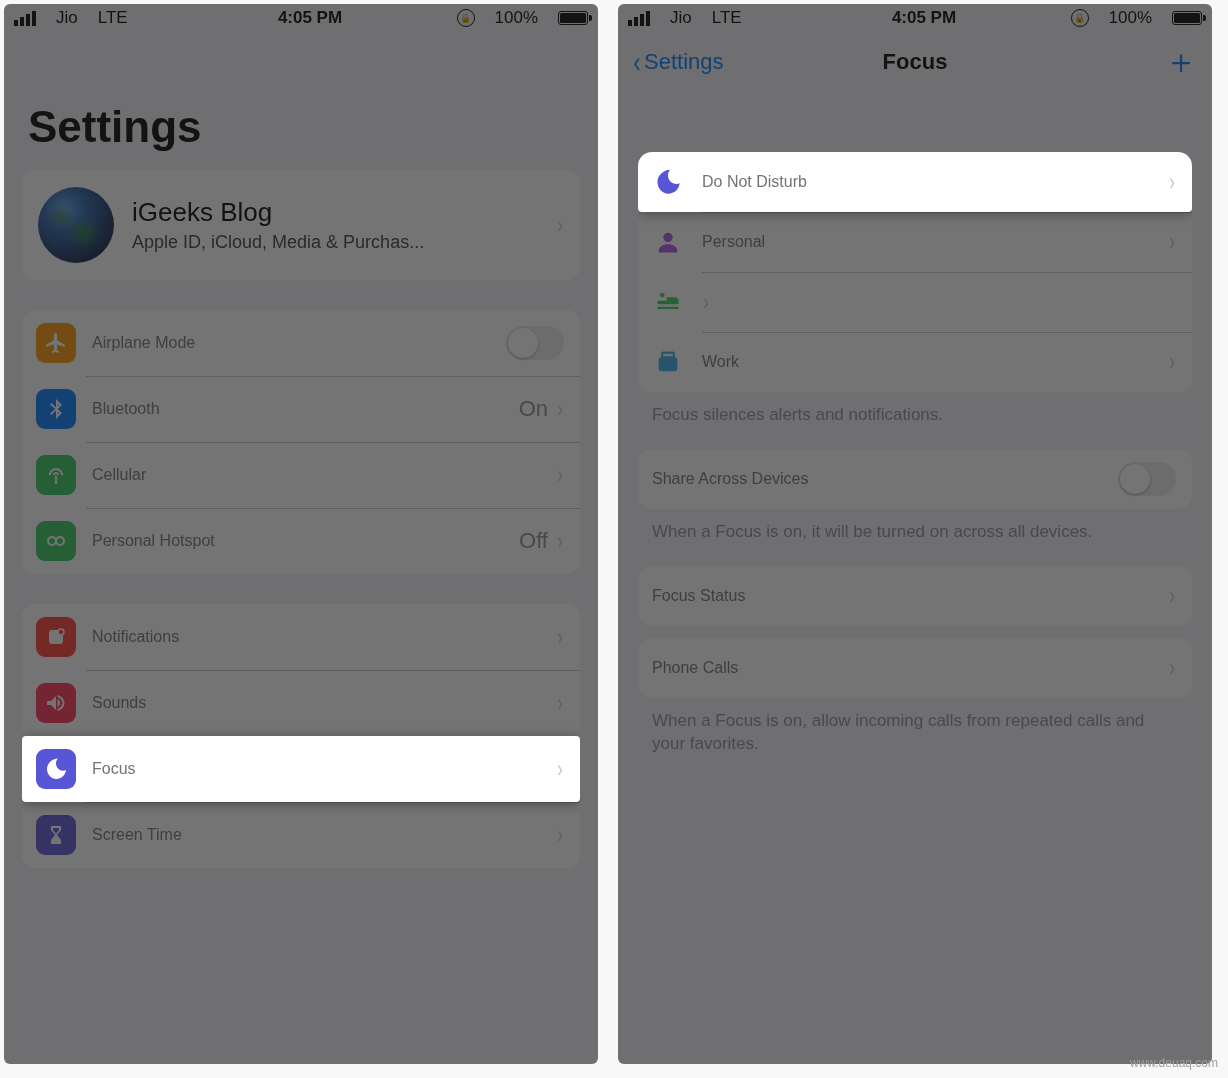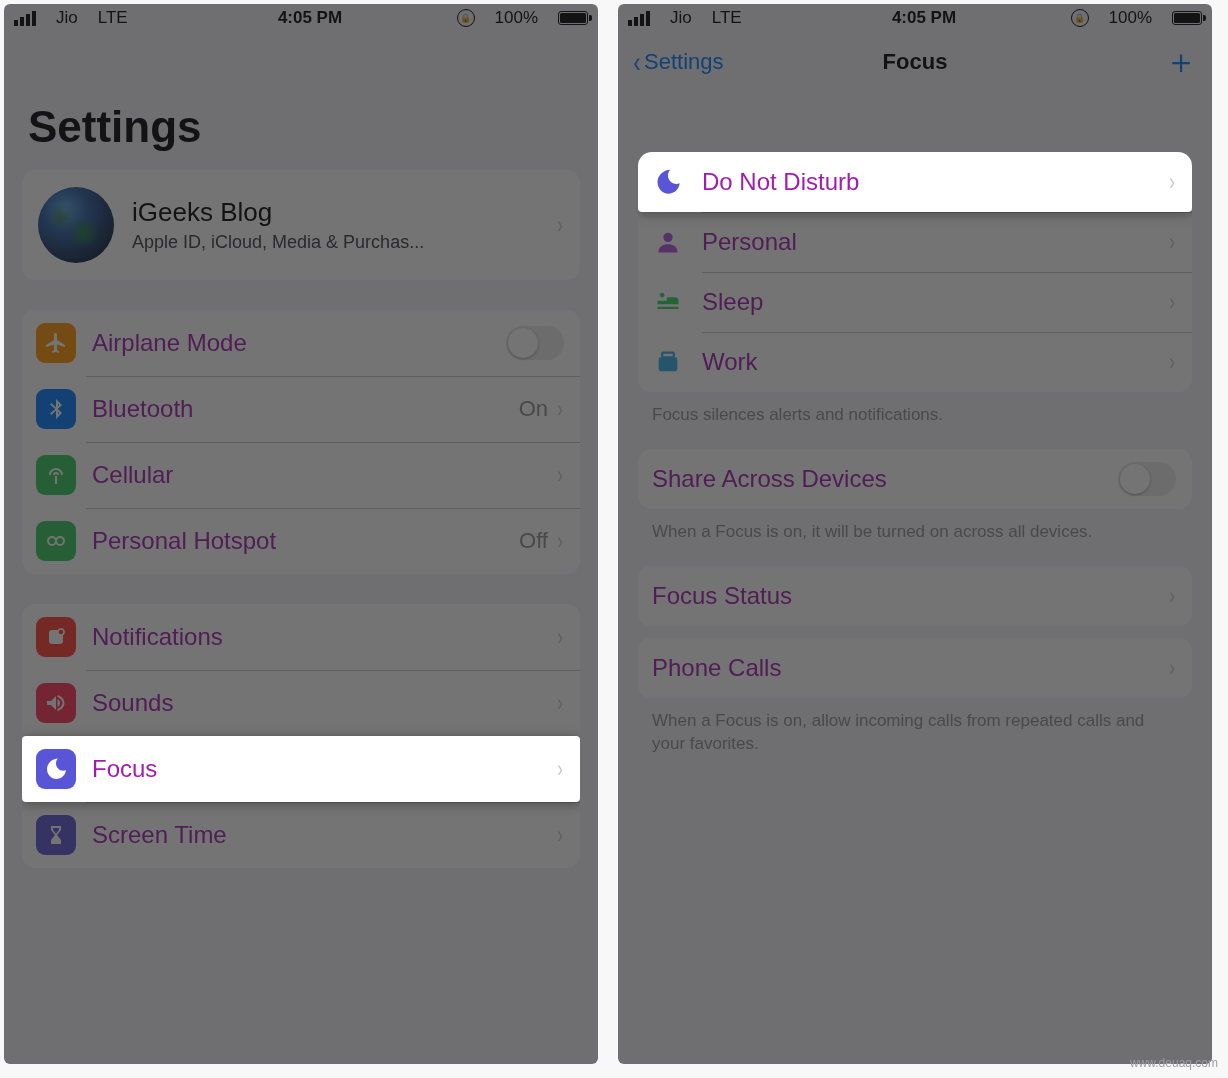--- a/index.html
+++ b/index.html
@@ -117,21 +117,21 @@
     color:#fff;
     flex: 0 0 auto;
   }
   .icon-box svg { width:24px; height:24px; }
   .focus-icon { width:32px; display:flex; justify-content:center; margin-right:18px; color:#5856d6;}
   .focus-icon svg{width:28px;height:28px;}
   .focus-icon.person{color:#af52de;}
   .focus-icon.sleep{color:#30d158;}
   .focus-icon.work{color:#32ade6;}
 
-  .cell-label { font-size:24px; color:#a21caf; flex:1; }
+  .cell-label { font-size:16px; color:#737373; flex:1; }
   .detail { font-size:22px; color:#8e8e93; margin-right:8px;}
   .chevron { color:#c7c7cc; font-size:24px; transform:scaleX(0.7);}
   .toggle {
     width:58px; height:34px; border-radius:17px; background:#e9e9ea; position:relative; flex:0 0 auto;
   }
   .toggle .knob {
     position:absolute; top:2px; left:2px; width:30px; height:30px; background:#fff; border-radius:50%; box-shadow:0 1px 3px rgba(0,0,0,0.3);
   }
 
   .profile-cell { min-height: 110px; padding:14px 16px;}
@@ -341,21 +341,20 @@
       </div>
       <span class="cell-label">Personal</span>
       <span class="chevron">›</span>
     </div>
     <div class="cell">
       <div class="focus-icon sleep">
         <svg viewBox="0 0 24 24" fill="currentColor">
             <path d="M3 18h18v-2H3v2zm0-4h18v-3c0-1.7-1.3-3-3-3h-7v3H3v3zm4-6c1.1 0 2-.9 2-2s-.9-2-2-2-2 .9-2 2 .9 2 2 2z"></path>
           </svg>
       </div>
-      <span class="cell-label">Sleep</span>
       <span class="chevron">›</span>
     </div>
     <div class="cell">
       <div class="focus-icon work">
         <svg viewBox="0 0 24 24" fill="currentColor">
             <rect x="7" y="4" width="10" height="4" rx="1" fill="none" stroke="currentColor" stroke-width="2"></rect>
             <rect x="4" y="8" width="16" height="12" rx="2"></rect>
           </svg>
       </div>
       <span class="cell-label">Work</span>

